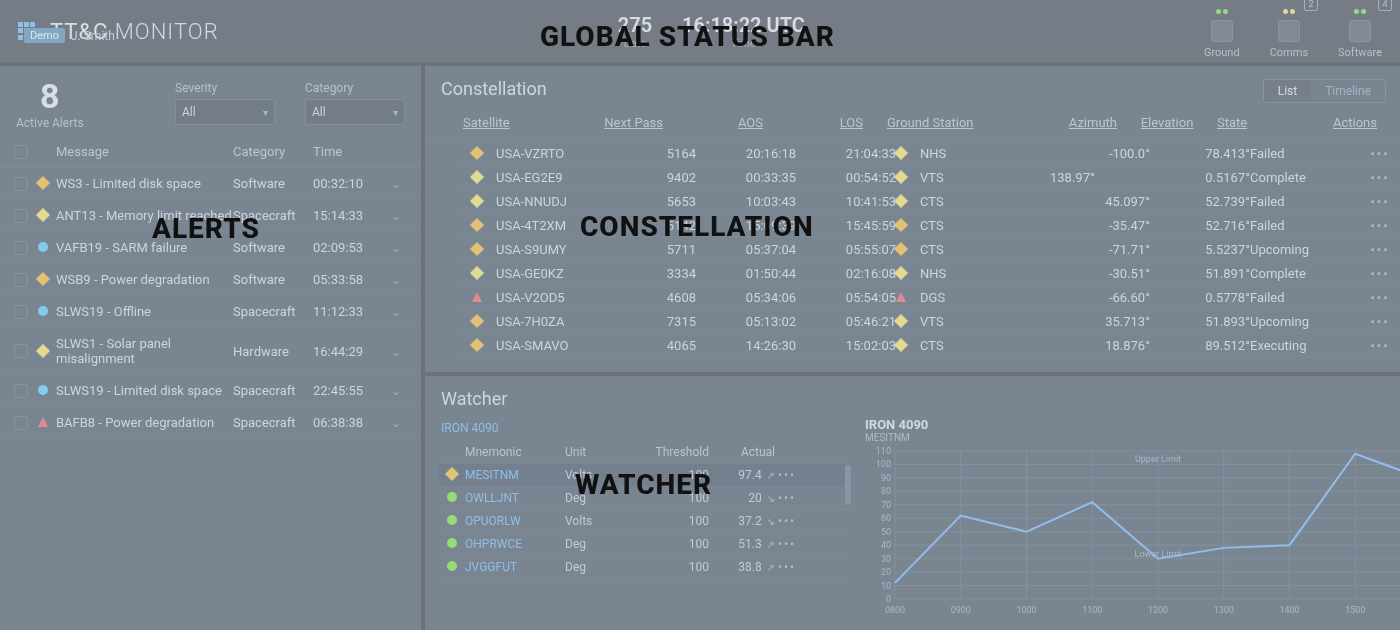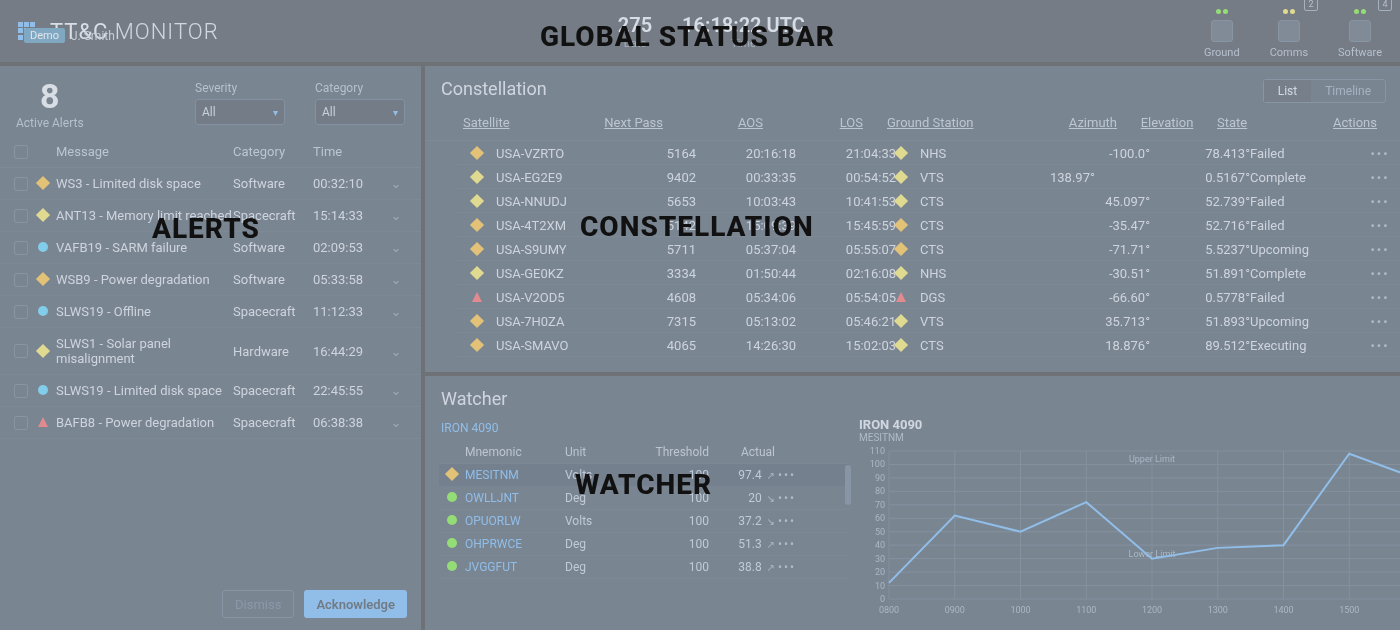--- a/index.html
+++ b/index.html
@@ -90,21 +90,21 @@
   .panel-title { font-size: 18px; color:#d7dee8; padding:12px 16px 6px;}
   
   .alerts-top { display:flex; align-items:center; gap:18px; padding:10px 16px 6px;}
   .alerts-count { text-align:center; }
   .alerts-count .num { font-size:34px; font-weight:700; color:#eef2f7;}
   .alerts-count .lbl { font-size:12px; color:#a2b1c3;}
   .filters { display:flex; gap:30px; margin-left:auto;}
   .filt label { display:block; font-size:12px; color:#a2b1c3; margin-bottom:4px;}
   .sel {
     background:#0e1b27; border:1px solid #2d4560; color:#c7d2df;
-    height:26px; width:90px; border-radius:3px; display:flex; align-items:center;
+    height:26px; width:100px; border-radius:3px; display:flex; align-items:center;
     padding:0 6px; font-size:12px; justify-content:space-between;
   }
   .sel::after { content:"▾"; color:#4dacff; font-size:10px;}
   .tbl { width:100%; }
   .thead, .trow {
     display:grid; align-items:center;
     font-size:13px;
   }
   .alerts .thead, .alerts .trow { grid-template-columns: 24px 18px 1fr 80px 72px 22px; padding: 8px 14px;}
   .thead { color:#aebccd; border-bottom:1px solid rgba(255,255,255,.06);}
@@ -136,21 +136,21 @@
   .seg .inactive { color:#7e93a8;}
   .constel .thead, .constel .trow {
     grid-template-columns: 24px 110px 90px 100px 100px 24px 130px 100px 100px 100px 60px;
     padding: 5px 14px;
   }
   .constel .thead { padding-top:10px; padding-bottom:10px;text-decoration:underline;}
   .constel .trow { font-size:13px; height:24px;margin-left:33px;}
   .actions-dots { color:#8fa2b6; letter-spacing:2px; text-align:center;}
 
   
-  .watcher-body { display:grid; grid-template-columns: 410px 1fr; gap:10px; padding:0 14px;}
+  .watcher-body { display:grid; grid-template-columns: 410px 1fr; gap:16px; padding:0 14px;}
   .iron-tag { color:#4dacff; font-size:12px; padding:6px 2px; }
   .w-thead, .w-trow {
     display:grid; grid-template-columns: 18px 100px 70px 74px 66px 24px;
     align-items:center; font-size:12px; padding:4px 8px;
     border-bottom:1px solid rgba(255,255,255,.05);
   }
   .w-thead { color:#aebccd;}
   .w-trow.sel-row { background:#0e2235;}
   .mn-link { color:#4dacff;}
   .trend { font-size:10px; color:#8fa2b6; margin-left:2px;}
@@ -330,24 +330,20 @@
             <span class="chk"></span>
             <span><span class="sev sev-critical"></span></span>
             <span>BAFB8 - Power degradation</span>
             <span>Spacecraft</span>
             <span>06:38:38</span>
             <span class="chev">⌄</span>
           </div>
         </div>
     </div>
 
-    <div class="alerts-foot">
-      <div class="btn btn-outline">Dismiss</div>
-      <div class="btn btn-primary">Acknowledge</div>
-    </div>
   </div>
 
   <div class="panel constel">
     <div class="top">
       <div class="panel-title">Constellation</div>
       <div class="seg">
         <div class="active">List</div>
         <div class="inactive">Timeline</div>
       </div>
     </div>

